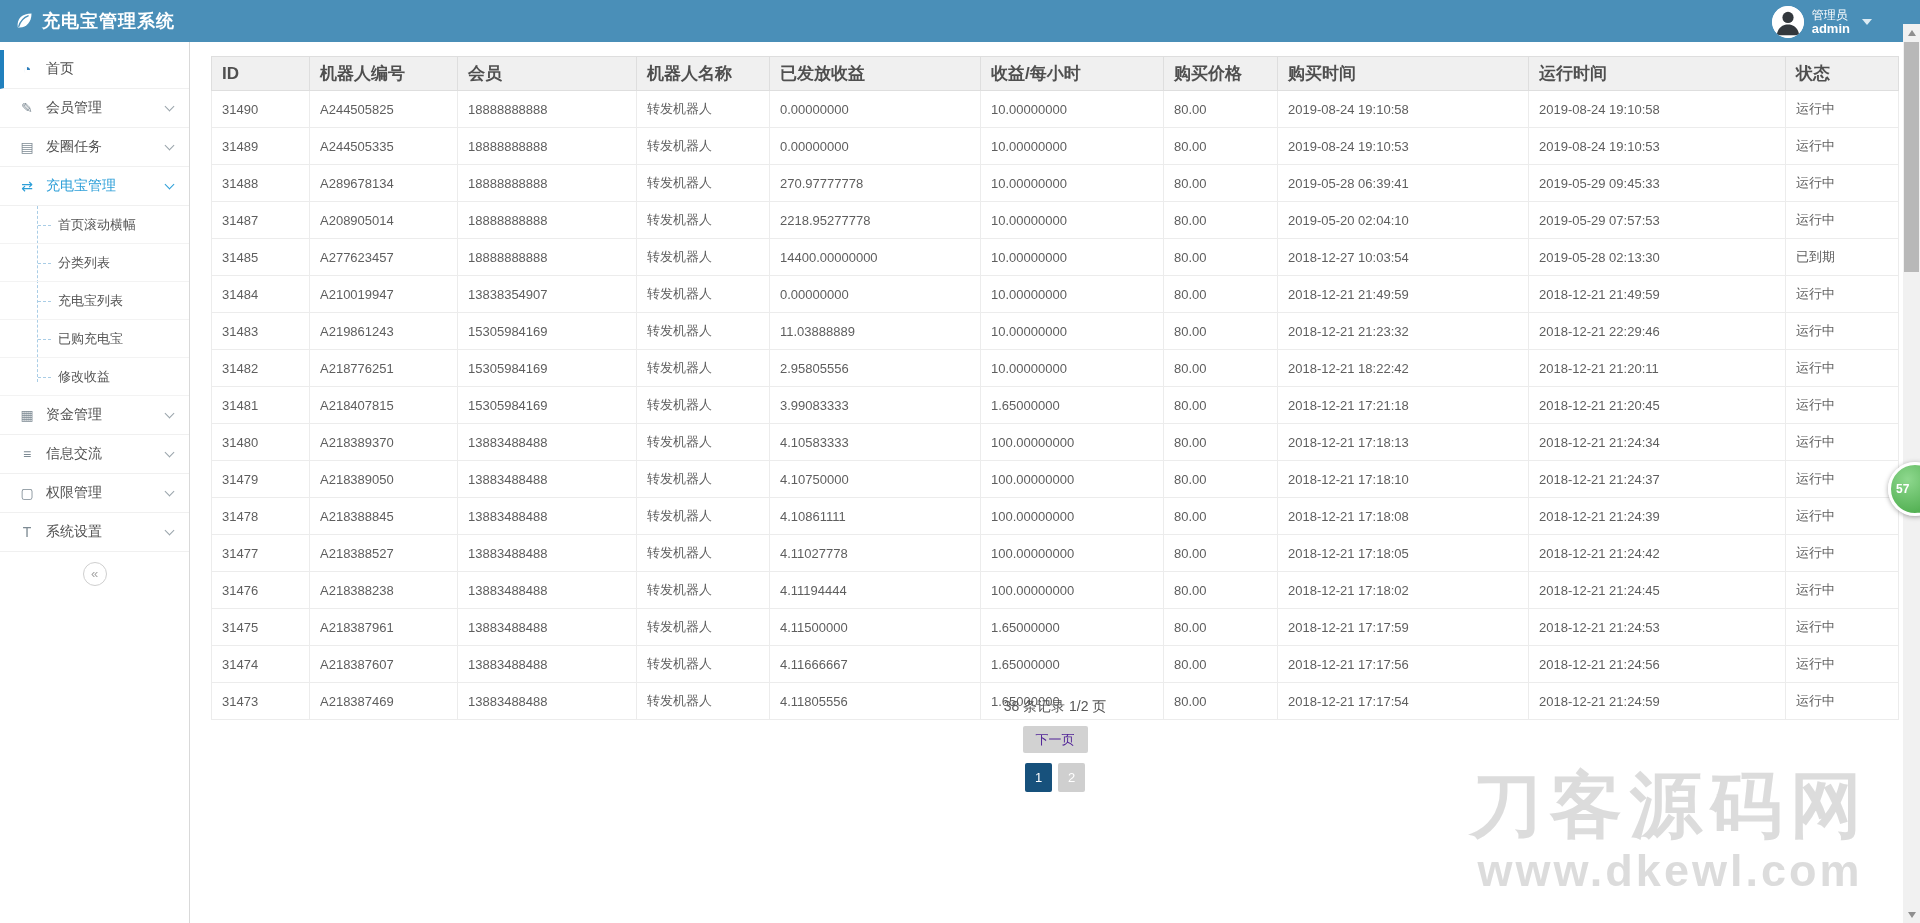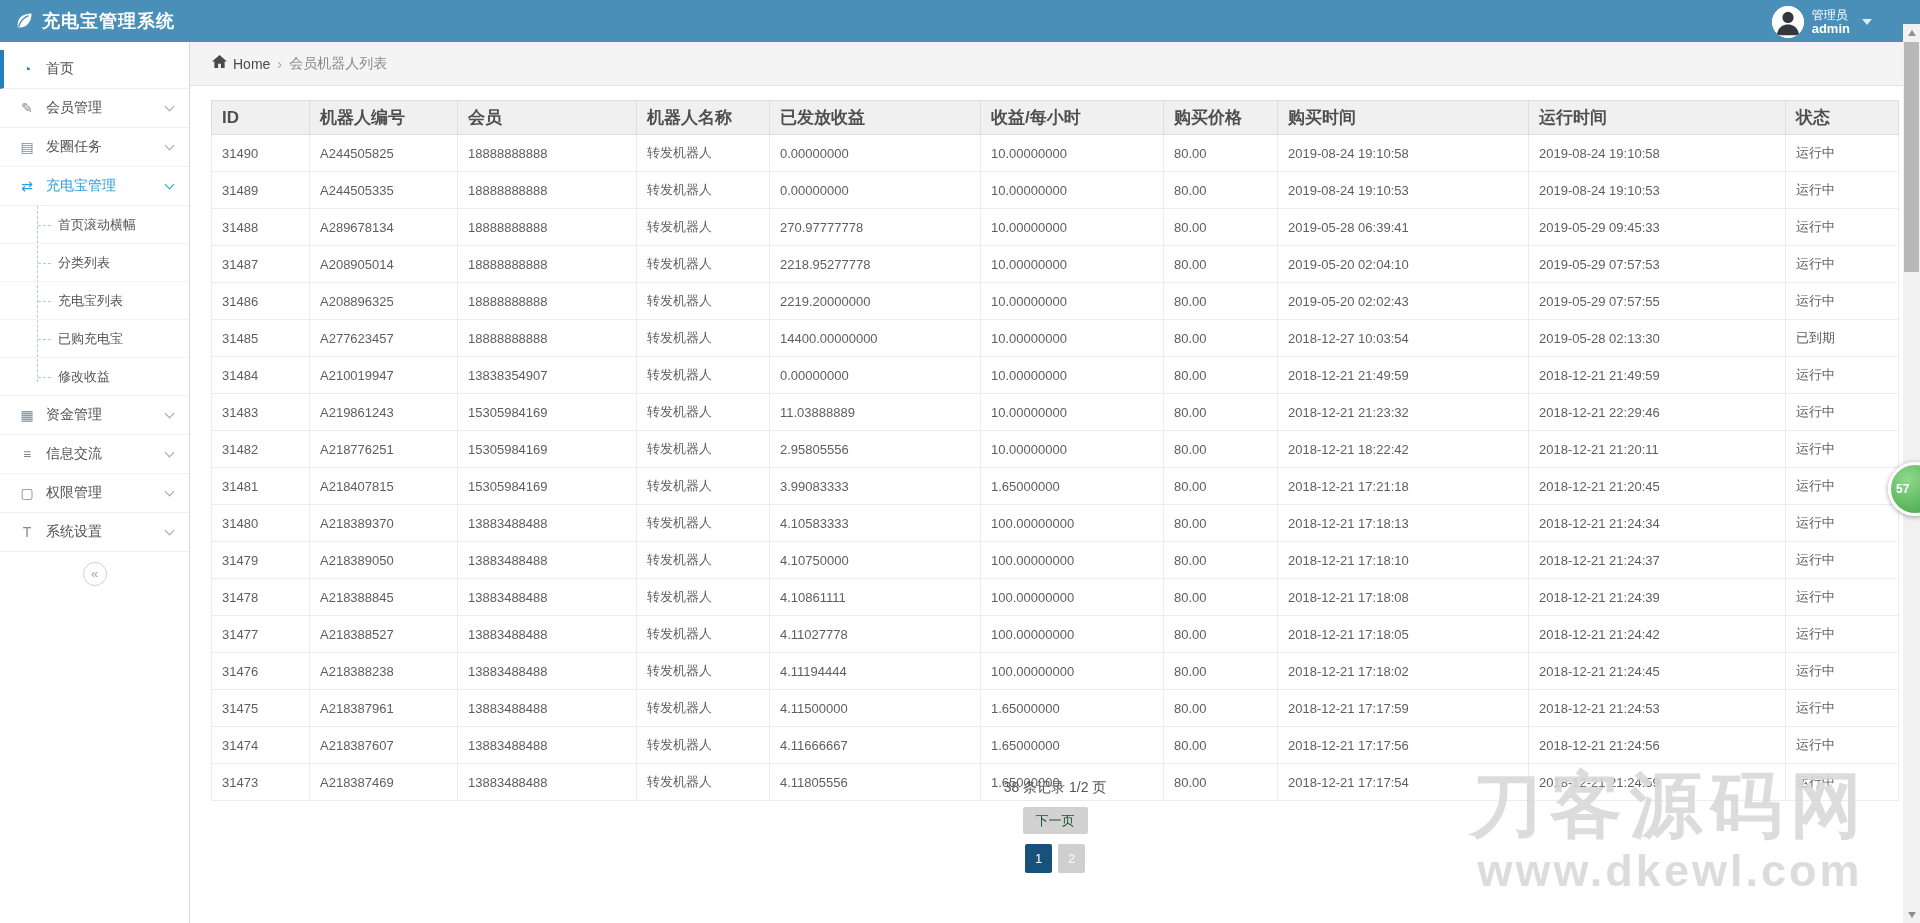--- a/index.html
+++ b/index.html
@@ -55,21 +55,21 @@
   .crumb-current{color:#8a8a8a;}
 
   .content{flex:1;padding:14px 21px 0 21px;background:#fff;position:relative;}
   table.data-table{width:100%;border-collapse:collapse;table-layout:fixed;border:1px solid #dedede;}
   col.c0{width:98px}col.c1{width:148px}col.c2{width:179px}col.c3{width:133px}col.c4{width:211px}
   col.c5{width:183px}col.c6{width:114px}col.c7{width:251px}col.c8{width:257px}col.c9{width:auto}
   .data-table th{background:#f0f0f0;height:34px;text-align:left;padding-left:10px;font-size:17px;font-weight:bold;color:#4f4f4f;border:1px solid #dedede;white-space:nowrap;overflow:hidden;}
   .data-table td{height:37px;padding-left:10px;font-size:13px;color:#5e5e5e;border:1px solid #ececec;white-space:nowrap;overflow:hidden;background:#fff;}
 
   .pagination{height:49px;display:flex;align-items:center;justify-content:center;gap:10px;font-size:14px;color:#555;flex-direction:column;}
-  .btn-next{background:#d2d2d2;color:#14532d;padding:7px 13px;border-radius:2px;font-size:13px;cursor:pointer;line-height:1;}
+  .btn-next{background:#d2d2d2;color:#4c1d95;padding:7px 13px;border-radius:2px;font-size:13px;cursor:pointer;line-height:1;}
   .page{background:#cfcfcf;color:#fff;min-width:27px;height:29px;line-height:29px;text-align:center;border-radius:2px;font-size:13px;cursor:pointer;}
   .page.active{background:var(--active-page-bg);}
 
   
   .watermark{position:absolute;right:50px;top:768px;z-index:25;text-align:center;pointer-events:none;color:rgba(216,216,216,0.9);font-weight:bold;}
   .wm-line1{font-size:72px;letter-spacing:8px;line-height:1.05;}
   .wm-line2{font-size:45px;letter-spacing:3px;line-height:1.2;}
 
   
   .fab{position:absolute;top:462px;right:-22px;width:54px;height:54px;border-radius:50%;
@@ -167,32 +167,20 @@
             <span class="nav-label">系统设置</span>
             <span class="chev"></span>
           </div>
         </nav>
       <div class="collapse-wrap">
         <div class="collapse-btn">«</div>
       </div>
     </aside>
 
     <div class="main">
-      <div class="breadcrumb">
-        <span class="home-link">
-          <span>
-            <svg width="15" height="14" viewBox="0 0 16 15">
-              <path d="M8 0 L16 7 L13.5 7 L13.5 14 L9.5 14 L9.5 9.5 L6.5 9.5 L6.5 14 L2.5 14 L2.5 7 L0 7 Z" fill="#4a4a4a"></path>
-            </svg>
-          </span>
-          <span>Home</span>
-        </span>
-        <span class="crumb-sep">›</span>
-        <span class="crumb-current">会员机器人列表</span>
-      </div>
 
       <div class="content">
         <table class="data-table">
           <colgroup>
             <col class="c0">
               <col class="c1">
               <col class="c2">
               <col class="c3">
               <col class="c4">
             <col class="c5">
@@ -258,32 +246,20 @@
                 <td>18888888888</td>
                 <td>转发机器人</td>
                 <td>2218.95277778</td>
                 <td>10.00000000</td>
                 <td>80.00</td>
                 <td>2019-05-20 02:04:10</td>
                 <td>2019-05-29 07:57:53</td>
                 <td>运行中</td>
               </tr>
               <tr>
-                <td>31486</td>
-                <td>A208896325</td>
-                <td>18888888888</td>
-                <td>转发机器人</td>
-                <td>2219.20000000</td>
-                <td>10.00000000</td>
-                <td>80.00</td>
-                <td>2019-05-20 02:02:43</td>
-                <td>2019-05-29 07:57:55</td>
-                <td>运行中</td>
-              </tr>
-              <tr>
                 <td>31485</td>
                 <td>A277623457</td>
                 <td>18888888888</td>
                 <td>转发机器人</td>
                 <td>14400.00000000</td>
                 <td>10.00000000</td>
                 <td>80.00</td>
                 <td>2018-12-27 10:03:54</td>
                 <td>2019-05-28 02:13:30</td>
                 <td>已到期</td>

